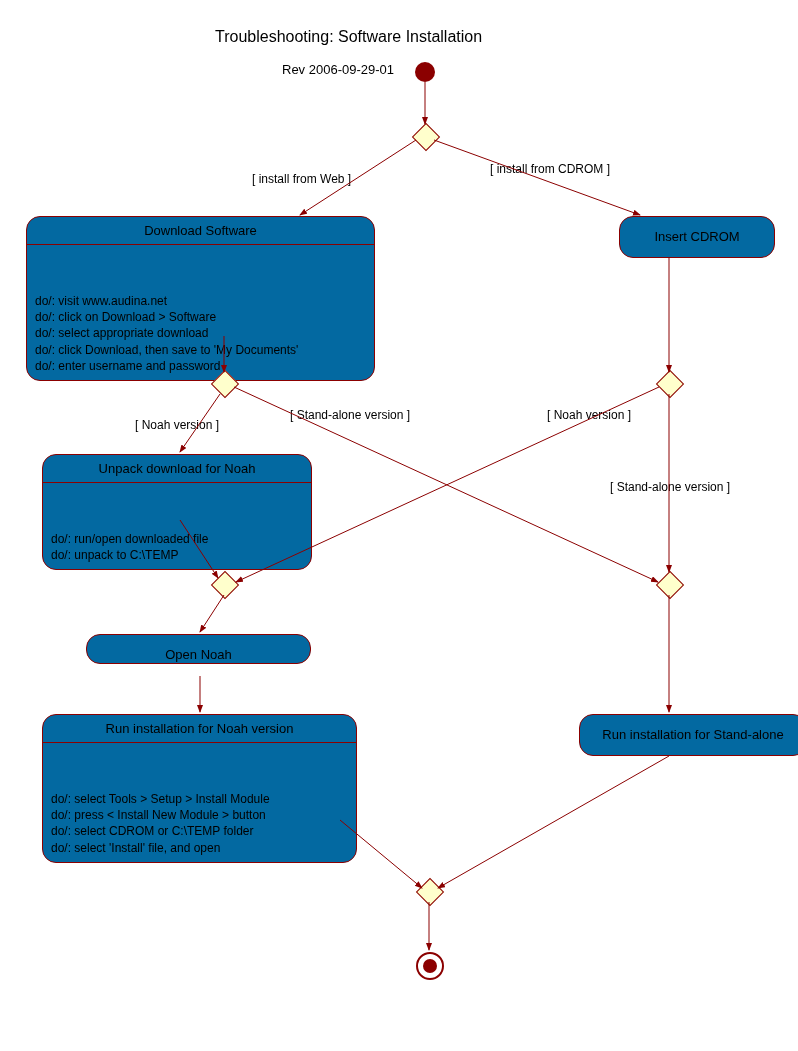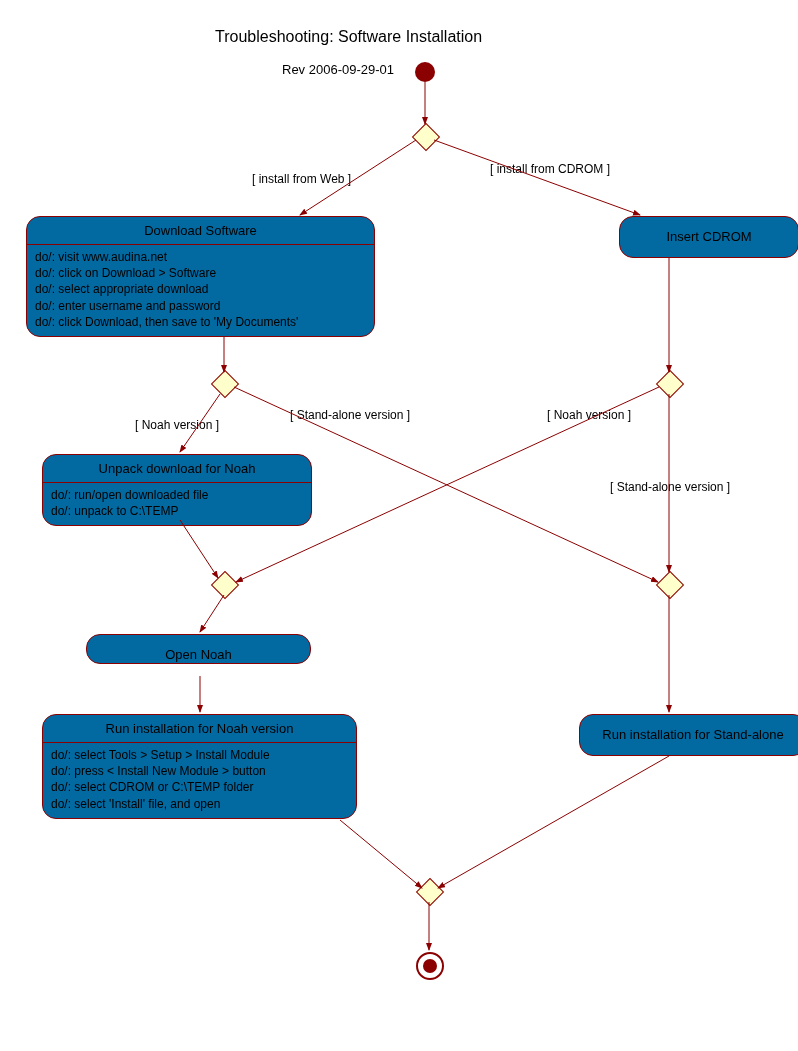--- a/index.html
+++ b/index.html
@@ -67,20 +67,21 @@
     color: #000;
   }
   .activity-divider {
     border-top: 1px solid #8B0000;
   }
   .activity-body {
     padding: 4px 8px 6px 8px;
     font-size: 12px;
     line-height: 1.35;
     color: #000;
+    margin-top: 44px;
   }
   .guard {
     position: absolute;
     font-size: 12px;
     color: #000;
     white-space: nowrap;
   }
   svg {
     position: absolute;
     top: 0;
@@ -101,26 +102,26 @@
 <div class="guard" style="left:252px; top:172px;">[ install from Web ]</div>
 <div class="guard" style="left:490px; top:162px;">[ install from CDROM ]</div>
 
 <div class="activity" style="left:26px; top:216px; width:349px;">
   <div class="activity-title">Download Software</div>
   <div class="activity-divider"></div>
   <div class="activity-body">
     <div>do/: visit www.audina.net</div>
     <div>do/: click on Download &gt; Software</div>
     <div>do/: select appropriate download</div>
+    <div>do/: click Download, then save to 'My Documents'</div>
     <div>do/: enter username and password</div>
-    <div>do/: click Download, then save to 'My Documents'</div>
   </div>
 </div>
 
-<div class="activity" style="left:619px; top:216px; width:180px; height:42px;">
+<div class="activity" style="left:619px; top:216px; width:156px; height:42px;">
   <div class="activity-title" style="padding-top:12px;">Insert CDROM</div>
 </div>
 
 <div class="decision" style="left:215px; top:374px;"></div>
 
 <div class="decision" style="left:660px; top:374px;"></div>
 
 <div class="guard" style="left:135px; top:418px;">[ Noah version ]</div>
 <div class="guard" style="left:290px; top:408px;">[ Stand-alone version ]</div>
 <div class="guard" style="left:547px; top:408px;">[ Noah version ]</div>

